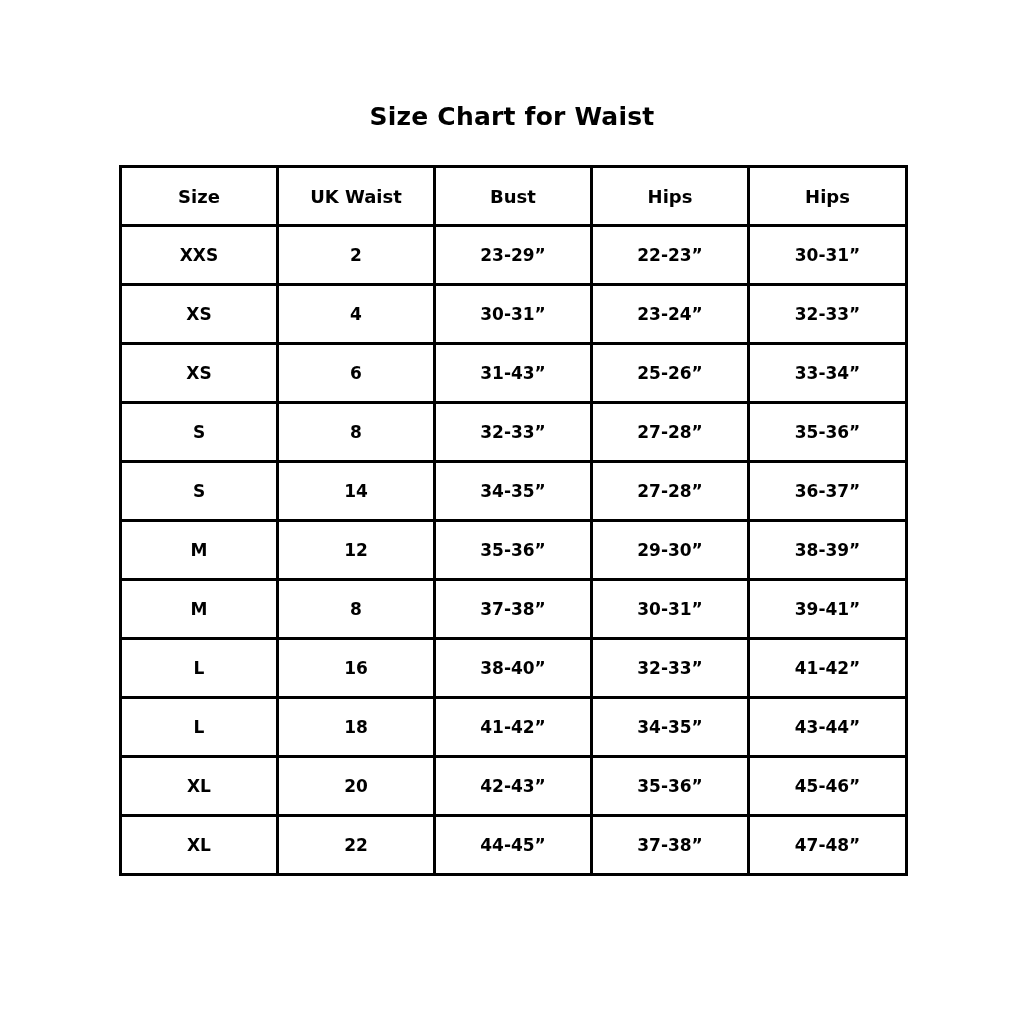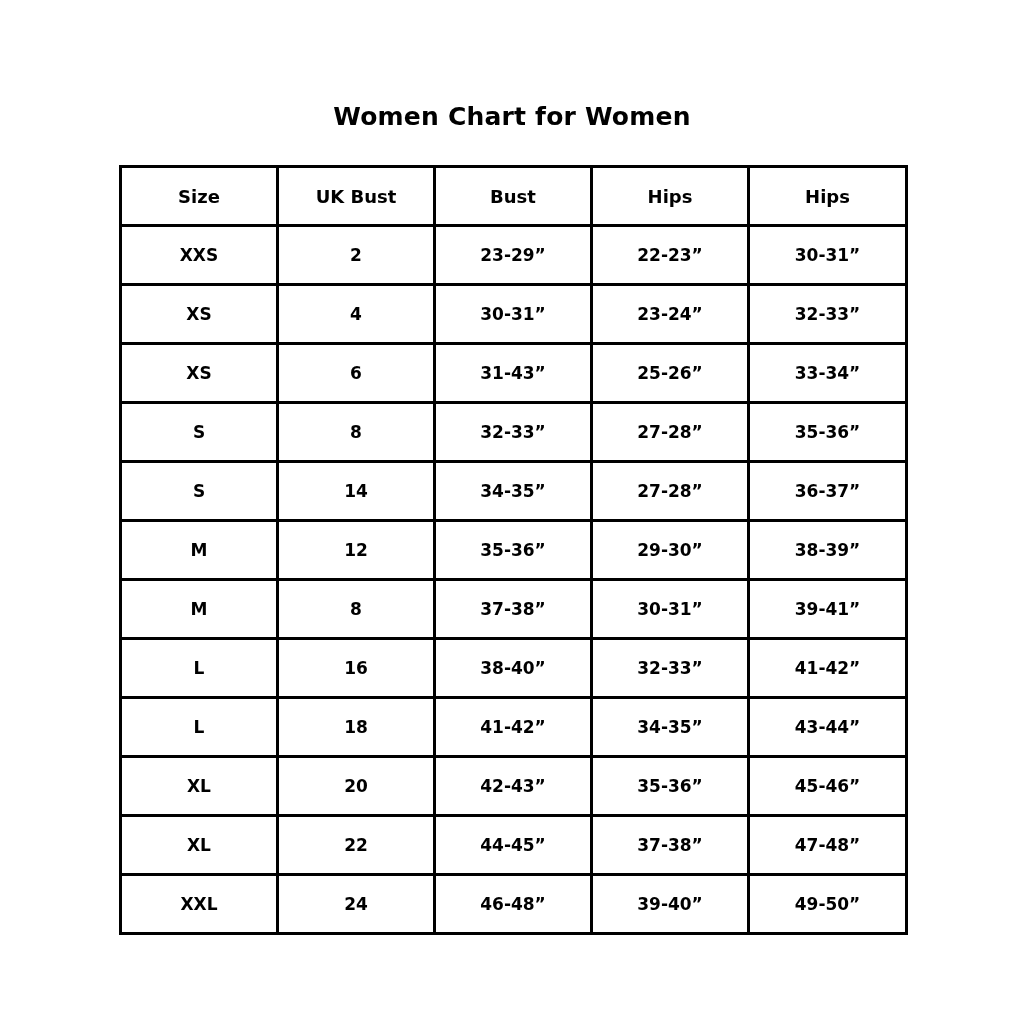--- a/index.html
+++ b/index.html
@@ -61,35 +61,35 @@
   table.size-chart col.c1 { width: 157px; }
   table.size-chart col.c2 { width: 157px; }
   table.size-chart col.c3 { width: 157px; }
   table.size-chart col.c4 { width: 158px; }
 </style>
 </head>
 <body>
 
 <div class="page">
 
-  <div class="title">Women Chart for Women</div>
+  <div class="title">Size Chart for Waist</div>
 
   <div class="table-wrap">
     <table class="size-chart">
       <colgroup>
         <col class="c0">
           <col class="c1">
           <col class="c2">
           <col class="c3">
           <col class="c4">
       </colgroup>
       <thead>
         <tr>
           <th>Size</th>
-          <th>UK Bust</th>
+          <th>UK Waist</th>
           <th>Bust</th>
           <th>Hips</th>
           <th>Hips</th>
         </tr>
       </thead>
       <tbody>
         <tr>
           <td>XXS</td>
           <td>2</td>
           <td>23-29”</td>
@@ -159,24 +159,17 @@
           <td>35-36”</td>
           <td>45-46”</td>
         </tr>
         <tr>
           <td>XL</td>
           <td>22</td>
           <td>44-45”</td>
           <td>37-38”</td>
           <td>47-48”</td>
         </tr>
-        <tr>
-          <td>XXL</td>
-          <td>24</td>
-          <td>46-48”</td>
-          <td>39-40”</td>
-          <td>49-50”</td>
-        </tr>
       </tbody>
     </table>
   </div>
 
 </div>
 
 </body></html>

